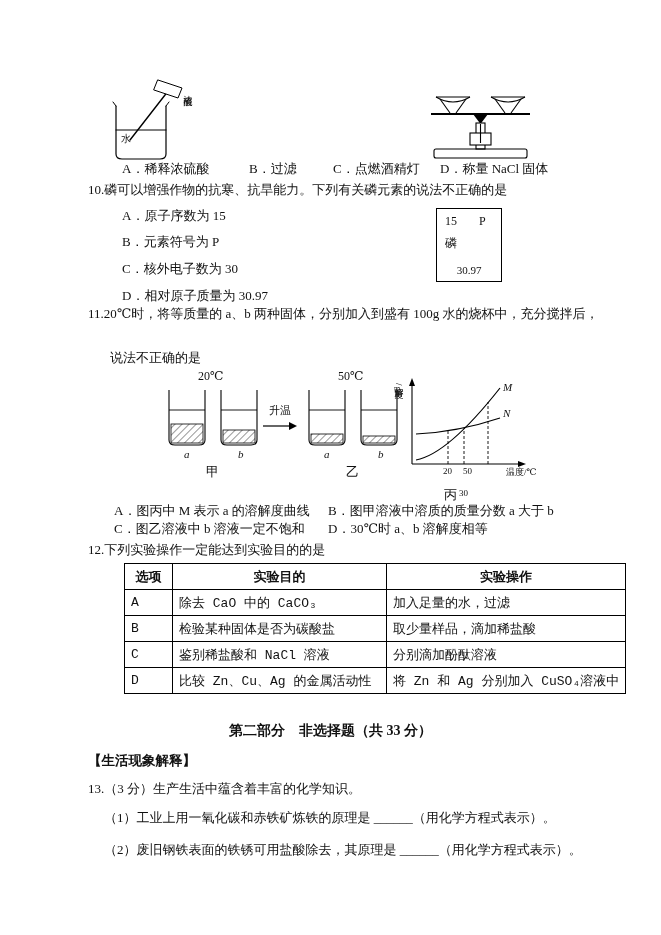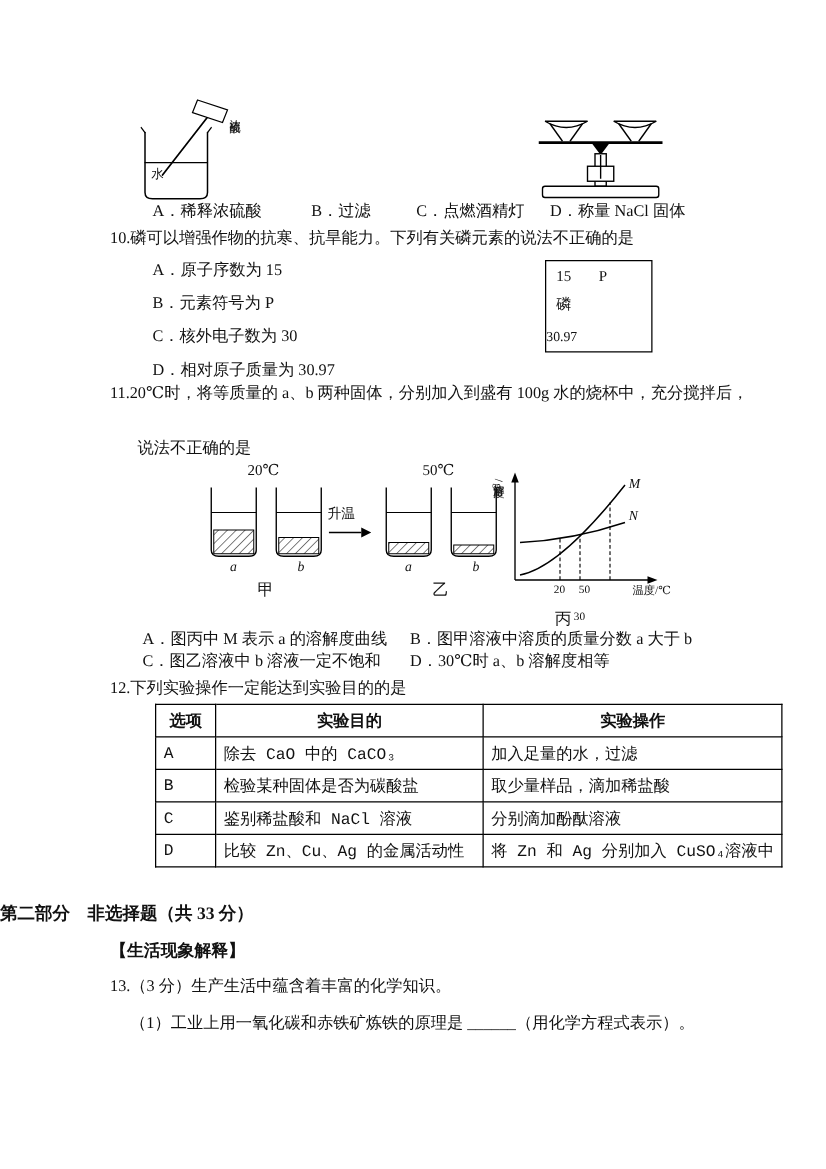--- a/index.html
+++ b/index.html
@@ -4,28 +4,28 @@
 <style>
   * { margin:0; padding:0; box-sizing:border-box; }
   html,body { background:#ffffff; }
   .page {
     position:relative; width:661px; height:935px; background:#fff;
     font-family:"Liberation Serif","DejaVu Serif",serif;
     color:#111; font-size:13px; overflow:hidden;
   }
   .abs { position:absolute; white-space:nowrap; }
   .bold { font-weight:bold; }
-  .center { }
+  .center { text-align:center; }
   .vert { writing-mode:vertical-rl; letter-spacing:1px; }
   .italic { font-style:italic; }
   .f9  { font-size:9px; }
   .f10 { font-size:10px; }
   .f11 { font-size:11px; }
   .f12 { font-size:12px; }
-  .elem-box { border:1px solid #000; width:86px; height:74px; }
+  .elem-box { border:1px solid #000; width:66px; height:74px; }
   table.q12 { border-collapse:collapse; font-size:13px;font-family:Liberation Mono, monospace; }
   table.q12 th, table.q12 td { border:1px solid #000; padding:2px 6px; height:26px; }
   table.q12 th { font-weight:bold; text-align:center; }
   table.q12 td { text-align:left; }
   svg { display:block; }
 </style>
 </head>
 <body>
 
 <div class="page">
@@ -200,14 +200,15 @@
         <td>将 Zn 和 Ag 分别加入 CuSO₄溶液中</td>
       </tr>
     </tbody>
   </table>
 
   <div class="abs bold center" style="left:0;top:722px;width:661px;font-size:14px">第二部分　非选择题（共 33 分）</div>
   <div class="abs bold" style="left:88px;top:752px;font-size:13.5px">【生活现象解释】</div>
 
   <div class="abs" style="left:88px;top:780px">13.（3 分）生产生活中蕴含着丰富的化学知识。</div>
   <div class="abs" style="left:104px;top:809px">（1）工业上用一氧化碳和赤铁矿炼铁的原理是  ______（用化学方程式表示）。</div>
+  <div class="abs" style="left:104px;top:841px">（2）废旧钢铁表面的铁锈可用盐酸除去，其原理是 ______（用化学方程式表示）。</div>
 
 </div>
 
 </body></html>

